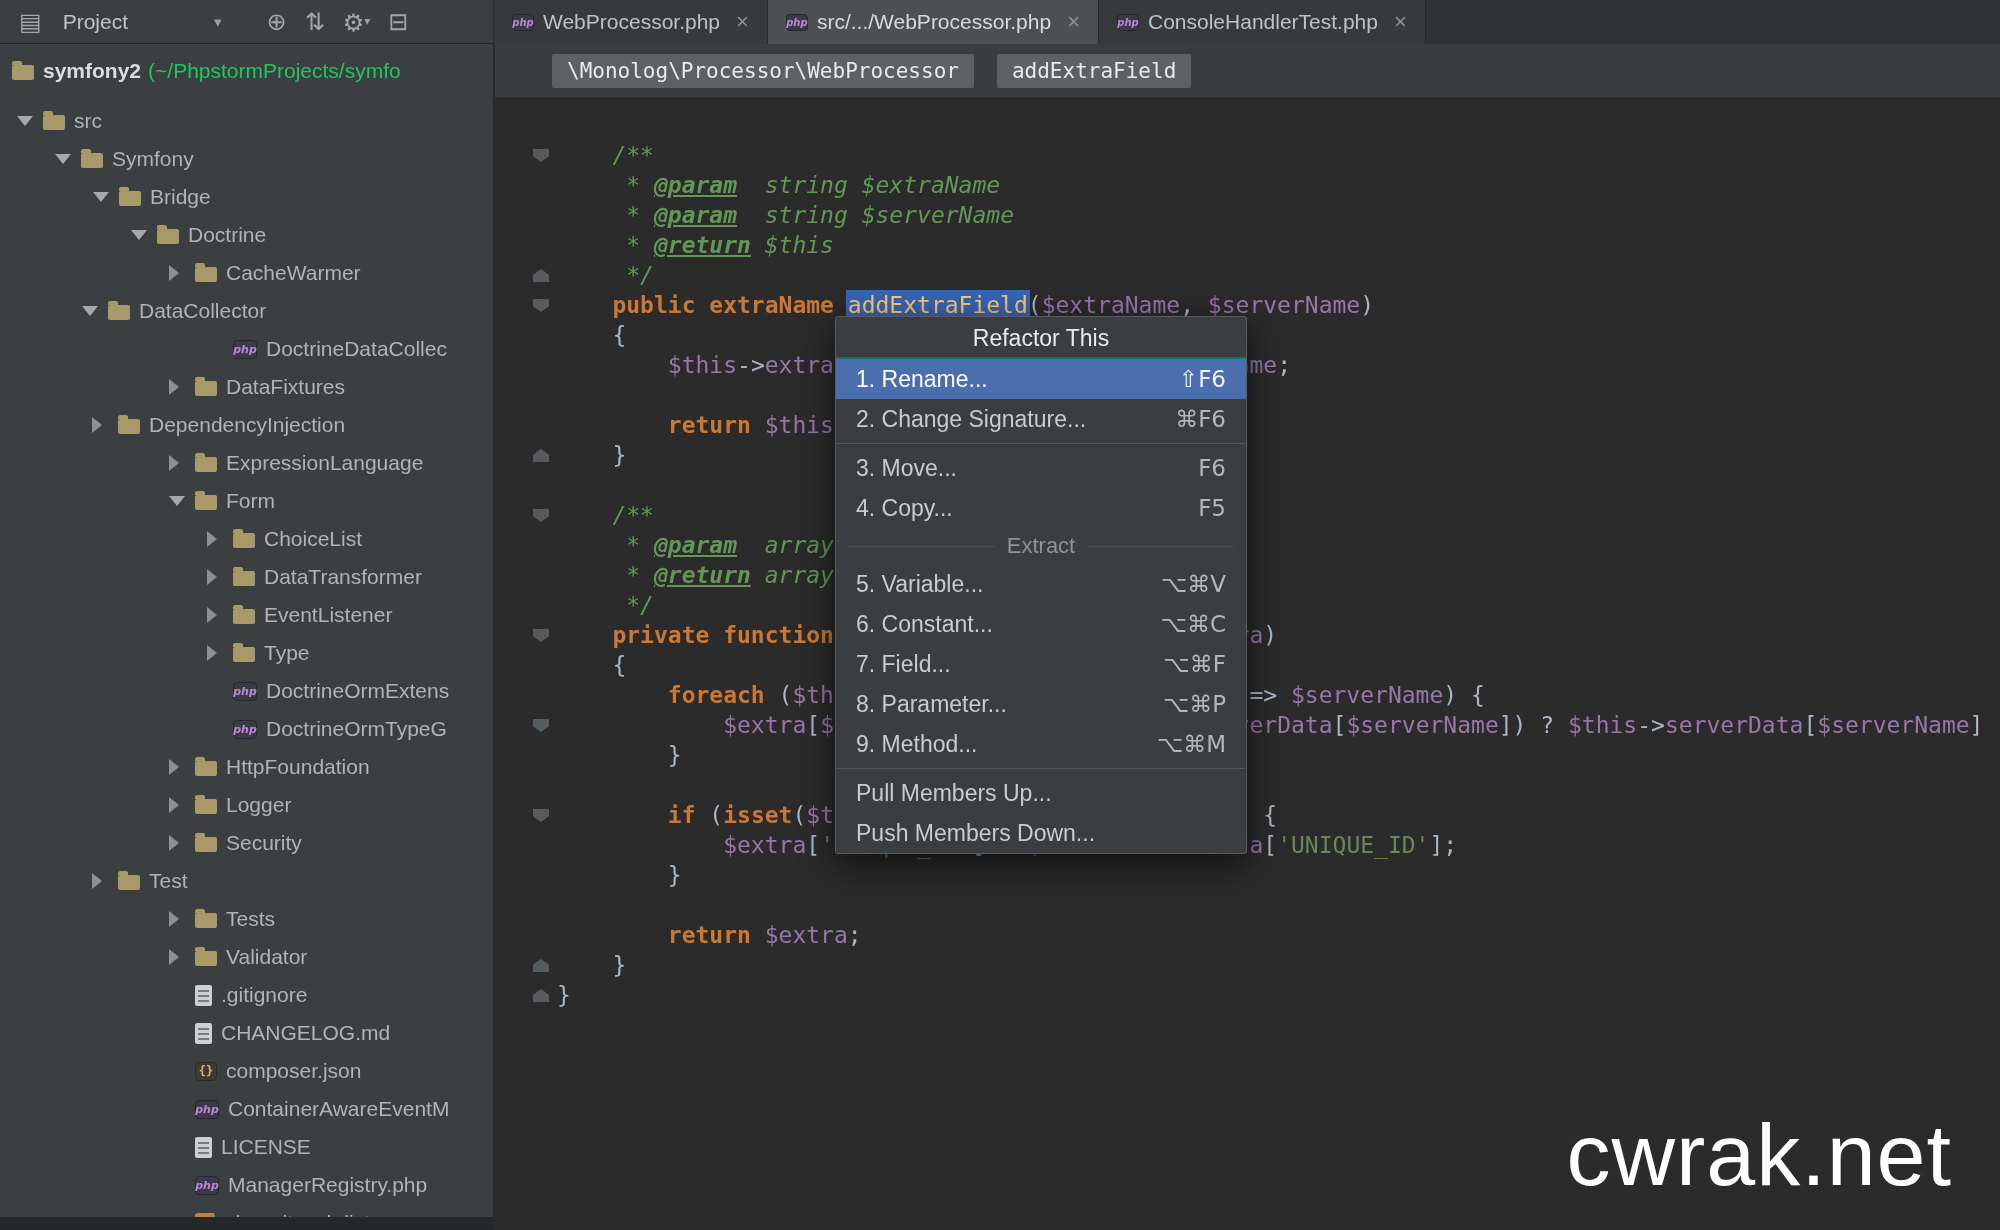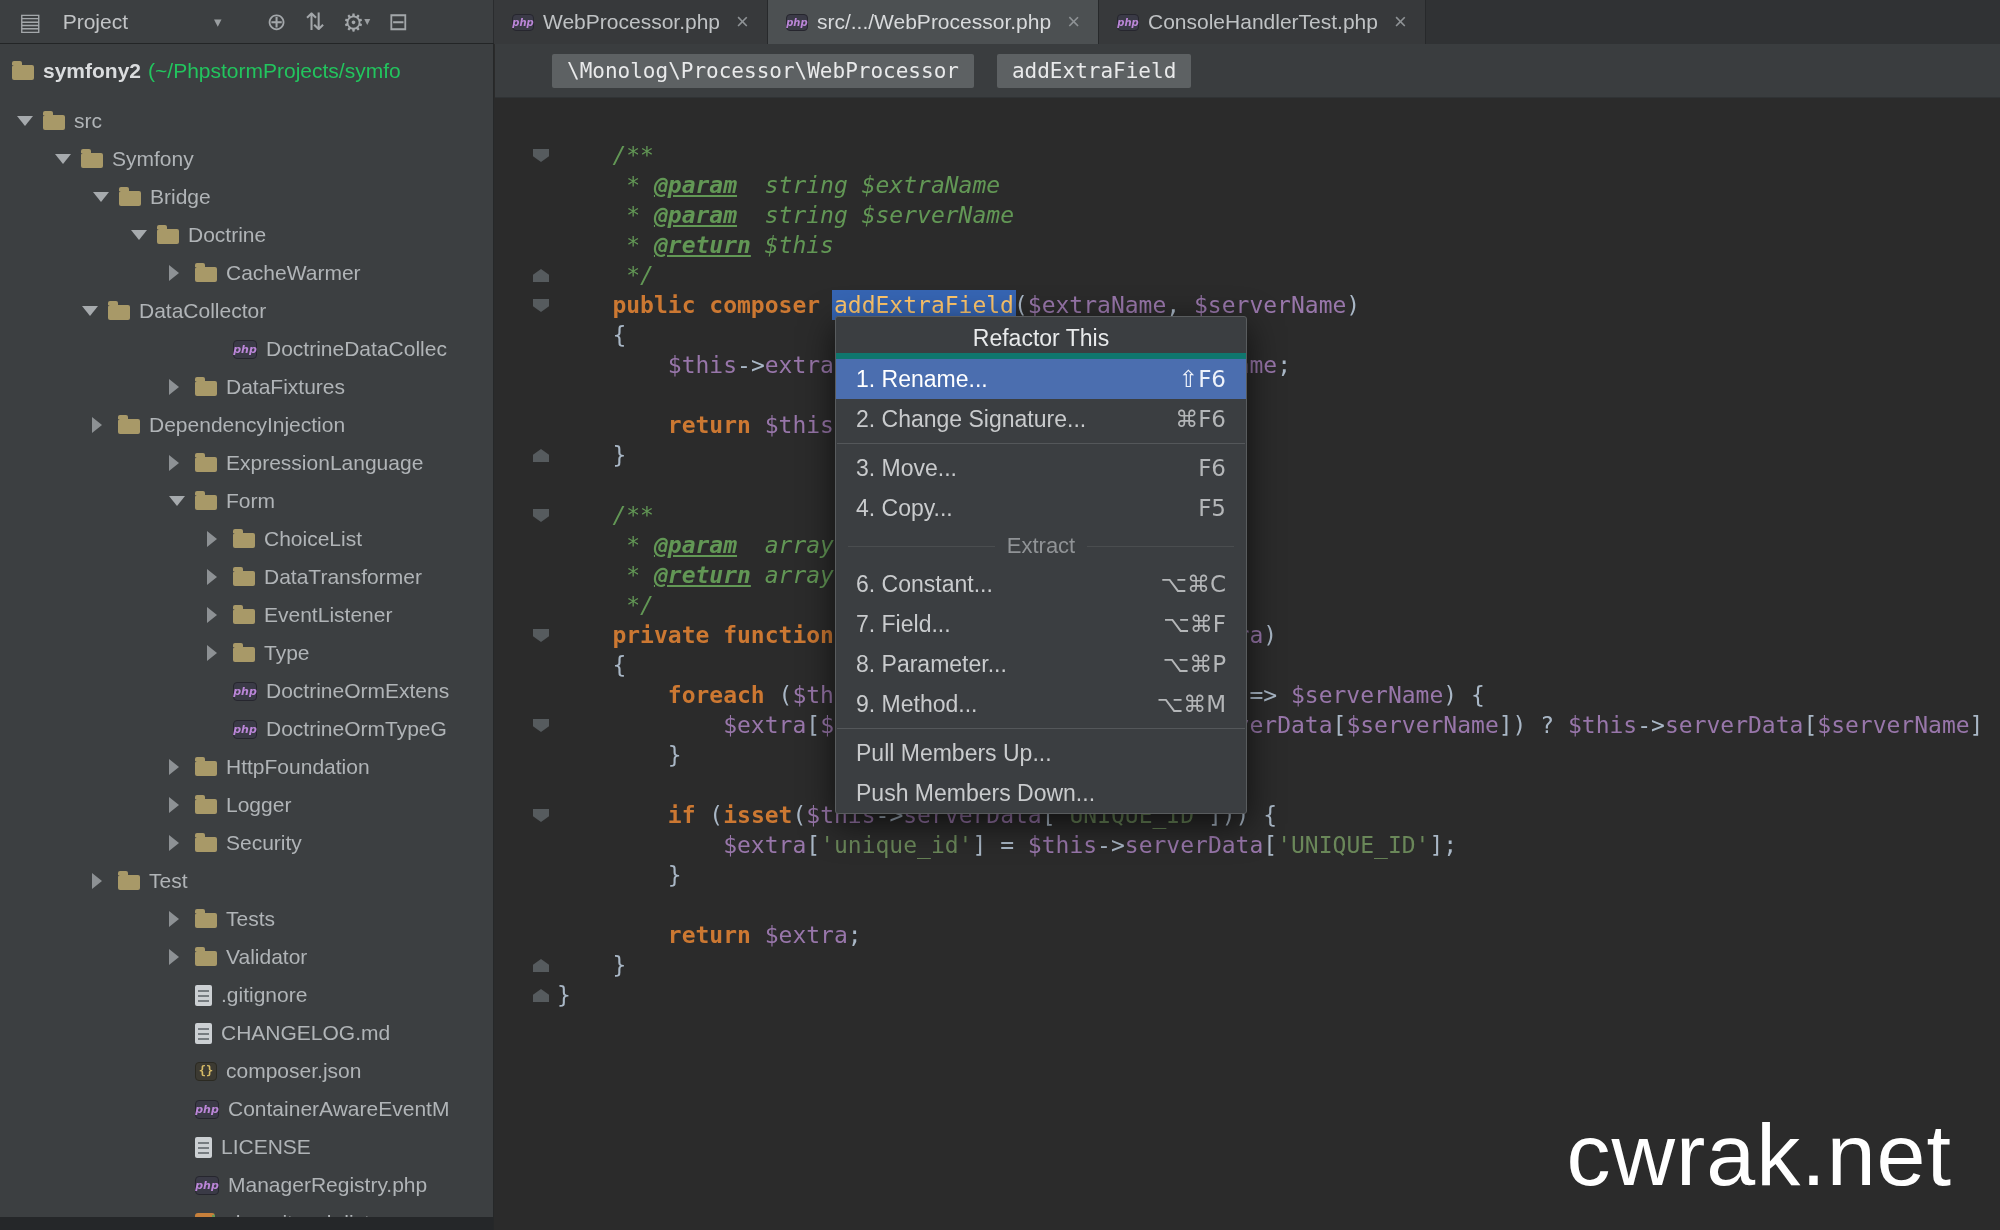--- a/index.html
+++ b/index.html
@@ -73,21 +73,21 @@
   .c-doc{color:var(--comment);font-style:italic}
   .c-tag{color:var(--comment);font-style:italic;font-weight:bold;text-decoration:underline}
   .c-str{color:var(--string)}
   .fold{position:absolute;left:38px;width:16px;height:13px;background:#565b5e}
   .fold.down{clip-path:polygon(0 0,100% 0,100% 55%,50% 100%,0 55%)}
   .fold.up{clip-path:polygon(50% 0,100% 45%,100% 100%,0 100%,0 45%)}
 
   
   .refactor-menu{position:absolute;left:835px;top:316px;width:412px;background:#3b3e41;border:1px solid #595c5e;
                  border-radius:3px;box-shadow:0 10px 34px rgba(0,0,0,.65);z-index:20;color:#c9cbcd}
-  .menu-title{height:42px;line-height:42px;text-align:center;color:#e8eaeb;font-size:23px;border-bottom:6px solid #0f766e}
+  .menu-title{height:42px;line-height:42px;text-align:center;color:#e8eaeb;font-size:23px;border-bottom:2px solid #0f766e}
   .menu-item{height:40px;display:flex;align-items:center;padding:0 20px;font-size:23px}
   .menu-item.hl{background:var(--menu-highlight);color:#ffffff}
   .mi-label{flex:1;white-space:nowrap}
   .mi-shortcut{color:#b4b6b8;margin-left:24px;font-family:"DejaVu Sans",sans-serif}
   .menu-item.hl .mi-shortcut{color:#eef2fa}
   .menu-sep{height:1px;background:#54575a;margin:4px 1px}
   .menu-section{height:36px;display:flex;align-items:center;color:#909396;font-size:22px}
   .menu-section::before,.menu-section::after{content:'';flex:1;height:1px;background:#4a4d4f;margin:0 12px}
 
   
@@ -291,21 +291,21 @@
   <div class="tree-scrollbar"></div>
 </div>
 
 <div class="editor">
   <div class="code">
       <div class="code-line" style="top: 96px;"><span class="c-doc">    /**</span></div>
       <div class="code-line" style="top: 126px;"><span class="c-doc">     * </span><span class="c-tag">@param</span><span class="c-doc">  string $extraName</span></div>
       <div class="code-line" style="top: 156px;"><span class="c-doc">     * </span><span class="c-tag">@param</span><span class="c-doc">  string $serverName</span></div>
       <div class="code-line" style="top: 186px;"><span class="c-doc">     * </span><span class="c-tag">@return</span><span class="c-doc"> $this</span></div>
       <div class="code-line" style="top: 216px;"><span class="c-doc">     */</span></div>
-      <div class="code-line" style="top: 246px;"><span class="c-pl">    </span><span class="c-kw">public composer </span><span class="c-fnsel">addExtraField</span><span class="c-pl">(</span><span class="c-var">$extraName</span><span class="c-pl">, </span><span class="c-var">$serverName</span><span class="c-pl">)</span></div>
+      <div class="code-line" style="top: 246px;"><span class="c-pl">    </span><span class="c-kw">public extraName </span><span class="c-fnsel">addExtraField</span><span class="c-pl">(</span><span class="c-var">$extraName</span><span class="c-pl">, </span><span class="c-var">$serverName</span><span class="c-pl">)</span></div>
       <div class="code-line" style="top: 276px;"><span class="c-pl">    {</span></div>
       <div class="code-line" style="top: 306px;"><span class="c-pl">        </span><span class="c-var">$this</span><span class="c-pl">-&gt;</span><span class="c-var">extraFields</span><span class="c-pl">[</span><span class="c-var">$extraName</span><span class="c-pl">] = </span><span class="c-var">$serverName</span><span class="c-pl">;</span></div>
       <div class="code-line" style="top: 336px;"></div>
       <div class="code-line" style="top: 366px;"><span class="c-pl">        </span><span class="c-kw">return </span><span class="c-var">$this</span><span class="c-pl">;</span></div>
       <div class="code-line" style="top: 396px;"><span class="c-pl">    }</span></div>
       <div class="code-line" style="top: 426px;"></div>
       <div class="code-line" style="top: 456px;"><span class="c-doc">    /**</span></div>
       <div class="code-line" style="top: 486px;"><span class="c-doc">     * </span><span class="c-tag">@param</span><span class="c-doc">  array $extra</span></div>
       <div class="code-line" style="top: 516px;"><span class="c-doc">     * </span><span class="c-tag">@return</span><span class="c-doc"> array</span></div>
       <div class="code-line" style="top: 546px;"><span class="c-doc">     */</span></div>
@@ -356,20 +356,24 @@
         <span class="mi-shortcut">F6</span>
       </div>
       <div class="menu-item">
         <span class="mi-label">4. Copy...</span>
         <span class="mi-shortcut">F5</span>
       </div>
       <div class="menu-section">
         <span>Extract</span>
       </div>
       <div class="menu-item">
+        <span class="mi-label">5. Variable...</span>
+        <span class="mi-shortcut">⌥⌘V</span>
+      </div>
+      <div class="menu-item">
         <span class="mi-label">6. Constant...</span>
         <span class="mi-shortcut">⌥⌘C</span>
       </div>
       <div class="menu-item">
         <span class="mi-label">7. Field...</span>
         <span class="mi-shortcut">⌥⌘F</span>
       </div>
       <div class="menu-item">
         <span class="mi-label">8. Parameter...</span>
         <span class="mi-shortcut">⌥⌘P</span>

